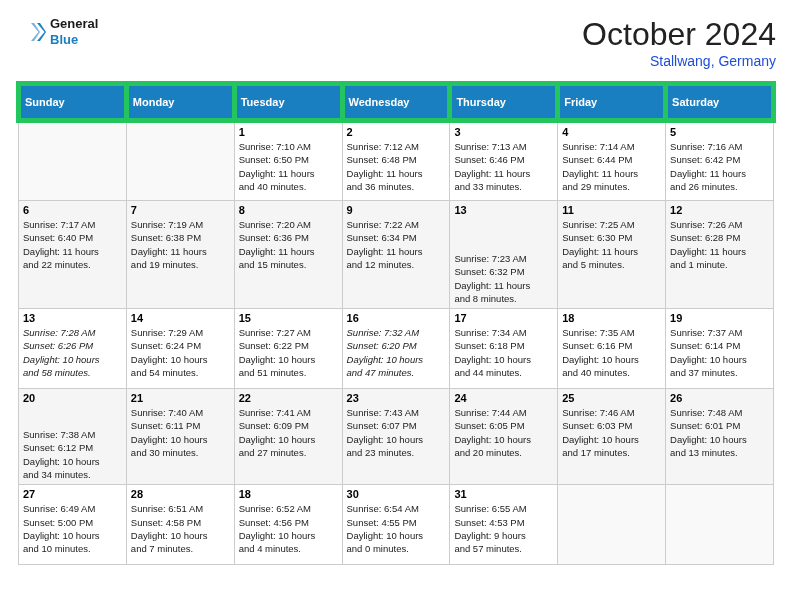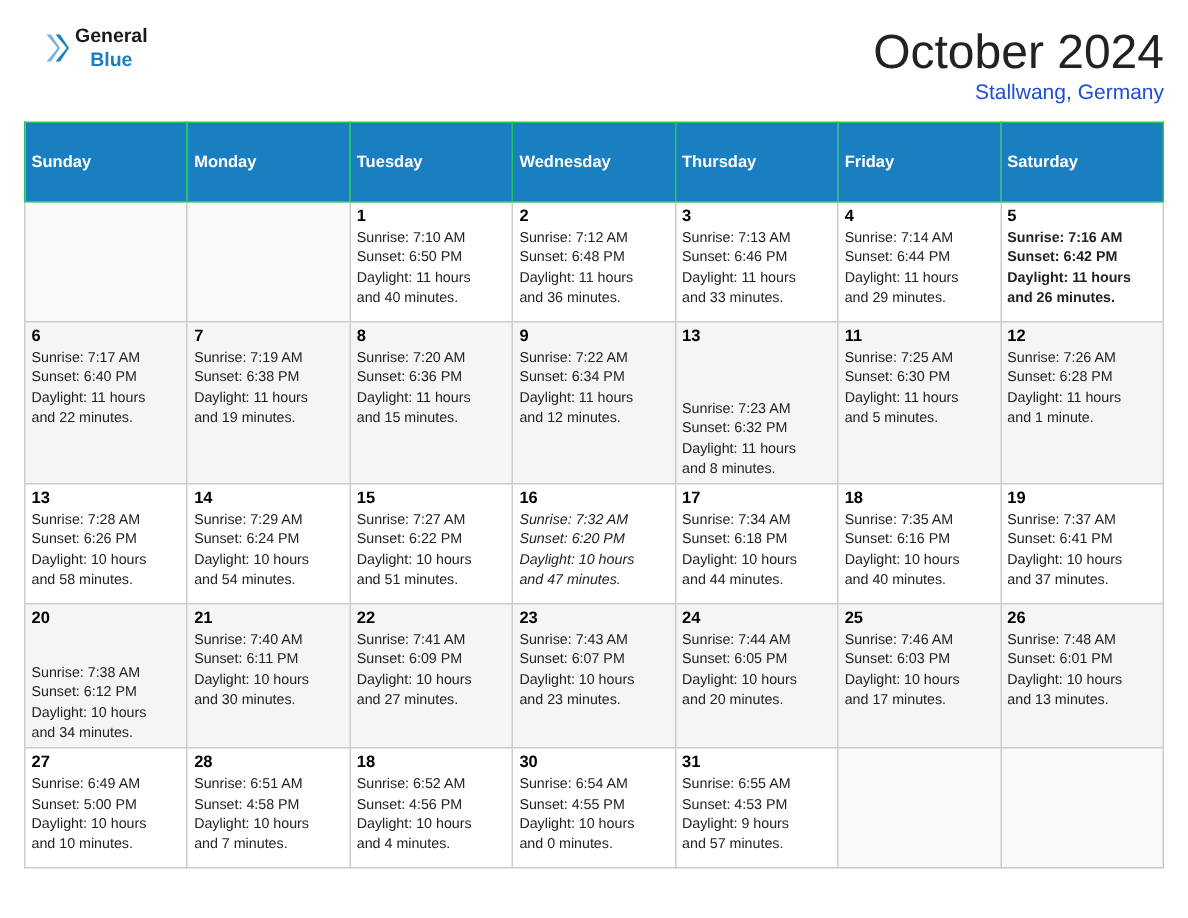--- a/index.html
+++ b/index.html
@@ -21,21 +21,20 @@
       align-items: center;
       gap: 4px;
     }
     .logo-text {
       display: flex;
       flex-direction: column;
       font-size: 13px;
       font-weight: bold;
       line-height: 1.2;
       color: #1a1a1a;
-      align-items: center;
     }
     .logo-blue { color: #1a7fc1; }
     .logo-icon {
       width: 30px;
       height: 30px;
     }
     .title-section {
       text-align: right;
     }
     .month-title {
@@ -48,25 +47,25 @@
       color: #1d4ed8;
     }
     table {
       width: 100%;
       border-collapse: collapse;
       font-size: 10px;
     }
     thead tr th {
       background: #1a7fc1;
       color: #fff;
-      padding: 20px 4px;
+      padding: 10px 4px;
       text-align: left;
       font-size: 11px;
       font-weight: bold;
-      border: 1px solid #22c55e;
+      border: 5px solid #22c55e;
     }
     tbody tr td {
       vertical-align: top;
       border: 1px solid #ccc;
       padding: 3px 4px;
       min-height: 80px;
       height: 80px;
       width: calc(100% / 7);
     }
     tbody tr:nth-child(even) {
@@ -149,21 +148,21 @@
         </td>
         <td>
           <span class="day-number">4</span>
           <div class="cell-text" style="white-space: pre-line;">Sunrise: 7:14 AM
 Sunset: 6:44 PM
 Daylight: 11 hours
 and 29 minutes.</div>
         </td>
         <td>
           <span class="day-number">5</span>
-          <div class="cell-text" style="white-space: pre-line; font-weight: bold;">Sunrise: 7:16 AM
+          <div class="cell-text" style="white-space: pre-line;">Sunrise: 7:16 AM
 Sunset: 6:42 PM
 Daylight: 11 hours
 and 26 minutes.</div>
         </td>
       </tr>
       <tr>
         <td>
           <span class="day-number">6</span>
           <div class="cell-text" style="white-space: pre-line;">Sunrise: 7:17 AM
 Sunset: 6:40 PM
@@ -209,21 +208,21 @@
           <span class="day-number">12</span>
           <div class="cell-text" style="white-space: pre-line;">Sunrise: 7:26 AM
 Sunset: 6:28 PM
 Daylight: 11 hours
 and 1 minute.</div>
         </td>
       </tr>
       <tr>
         <td>
           <span class="day-number">13</span>
-          <div class="cell-text" style="white-space: pre-line;">Sunrise: 7:28 AM
+          <div class="cell-text" style="white-space: pre-line; font-style: italic;">Sunrise: 7:28 AM
 Sunset: 6:26 PM
 Daylight: 10 hours
 and 58 minutes.</div>
         </td>
         <td>
           <span class="day-number">14</span>
           <div class="cell-text" style="white-space: pre-line;">Sunrise: 7:29 AM
 Sunset: 6:24 PM
 Daylight: 10 hours
 and 54 minutes.</div>
@@ -252,21 +251,21 @@
         <td>
           <span class="day-number">18</span>
           <div class="cell-text" style="white-space: pre-line;">Sunrise: 7:35 AM
 Sunset: 6:16 PM
 Daylight: 10 hours
 and 40 minutes.</div>
         </td>
         <td>
           <span class="day-number">19</span>
           <div class="cell-text" style="white-space: pre-line;">Sunrise: 7:37 AM
-Sunset: 6:41 PM
+Sunset: 6:14 PM
 Daylight: 10 hours
 and 37 minutes.</div>
         </td>
       </tr>
       <tr>
         <td>
           <span class="day-number">20</span>
           <div class="cell-text" style="white-space: pre-line; margin-top: 24px;">Sunrise: 7:38 AM
 Sunset: 6:12 PM
 Daylight: 10 hours

